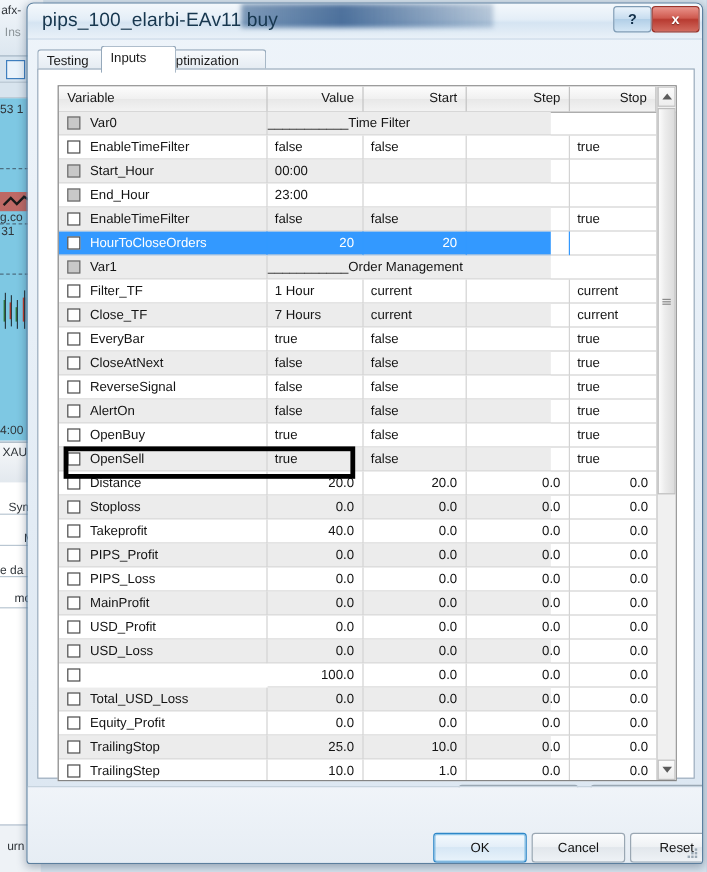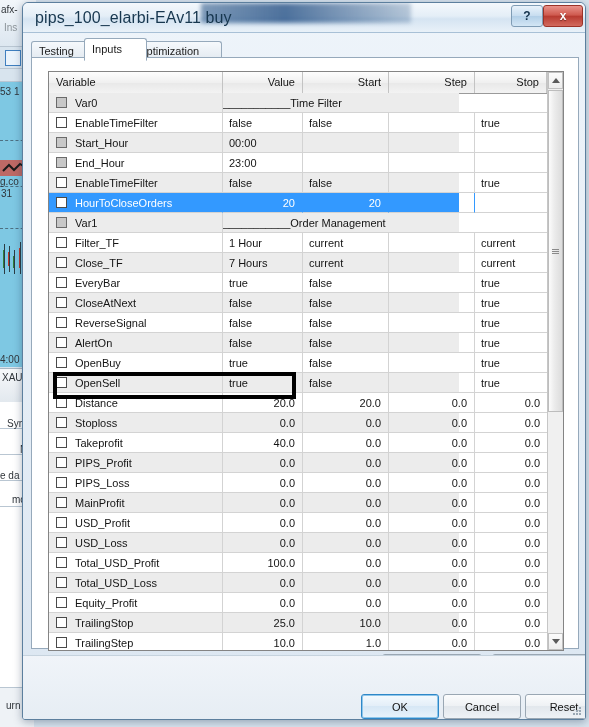--- a/index.html
+++ b/index.html
@@ -502,21 +502,20 @@
             <div class="row alt">
               <span class="chk"></span>
               <div class="cell var num">USD_Loss</div>
               <div class="cell val num">0.0</div>
               <div class="cell start num">0.0</div>
               <div class="cell step num">0.0</div>
               <div class="cell stop num">0.0</div>
             </div>
             <div class="row white">
               <span class="chk"></span>
-              <div class="cell var num">Total_USD_Profit</div>
               <div class="cell val num">100.0</div>
               <div class="cell start num">0.0</div>
               <div class="cell step num">0.0</div>
               <div class="cell stop num">0.0</div>
             </div>
             <div class="row alt">
               <span class="chk"></span>
               <div class="cell var num">Total_USD_Loss</div>
               <div class="cell val num">0.0</div>
               <div class="cell start num">0.0</div>

